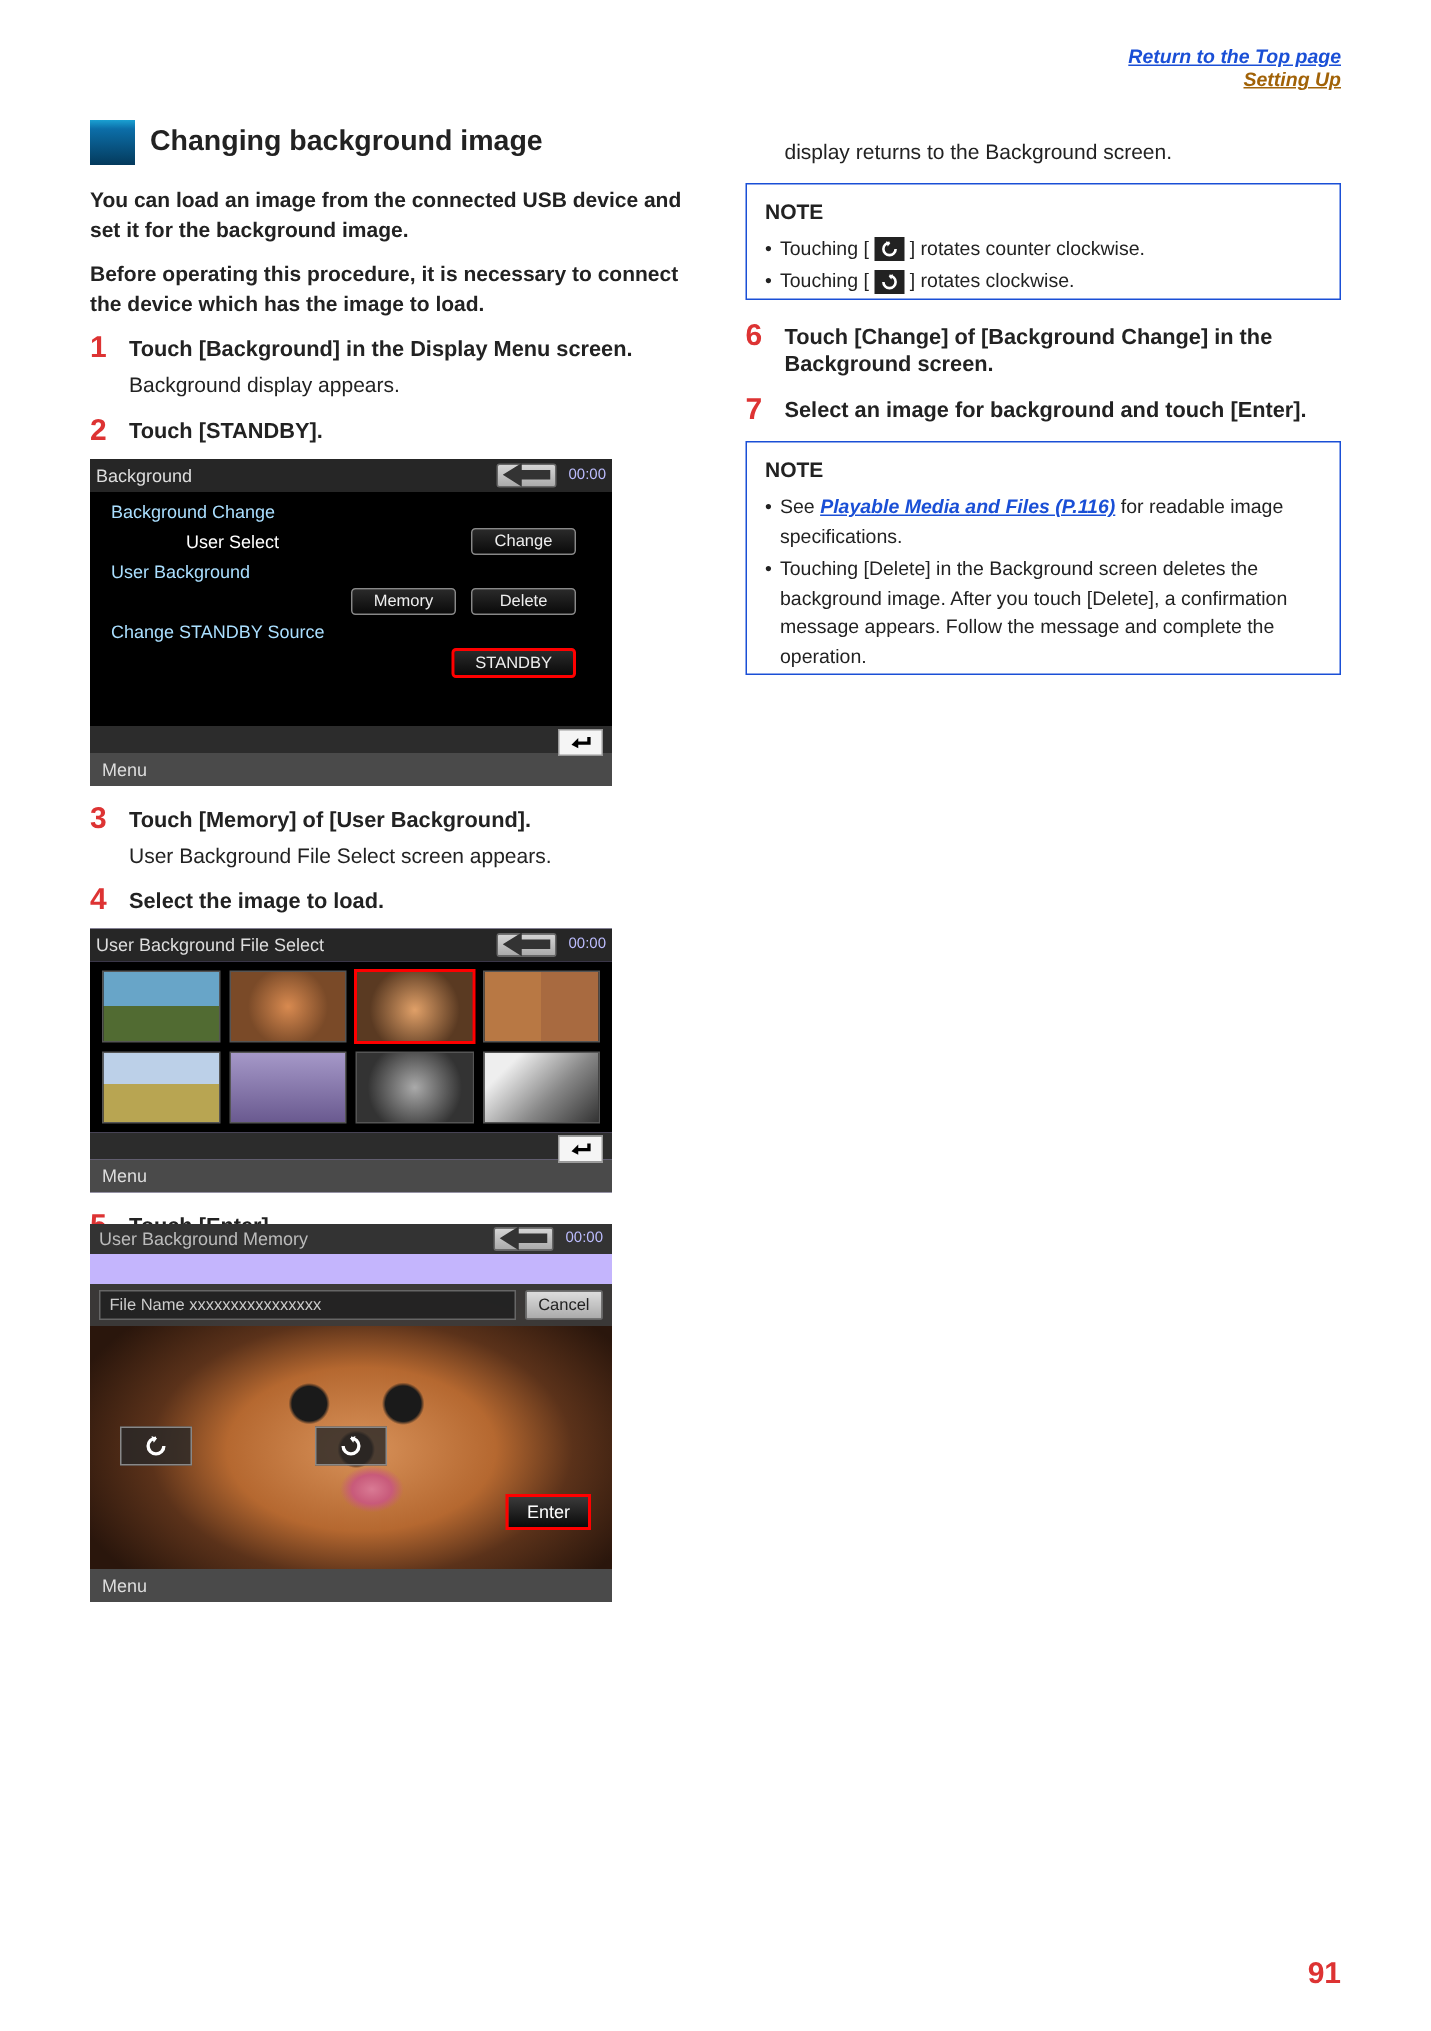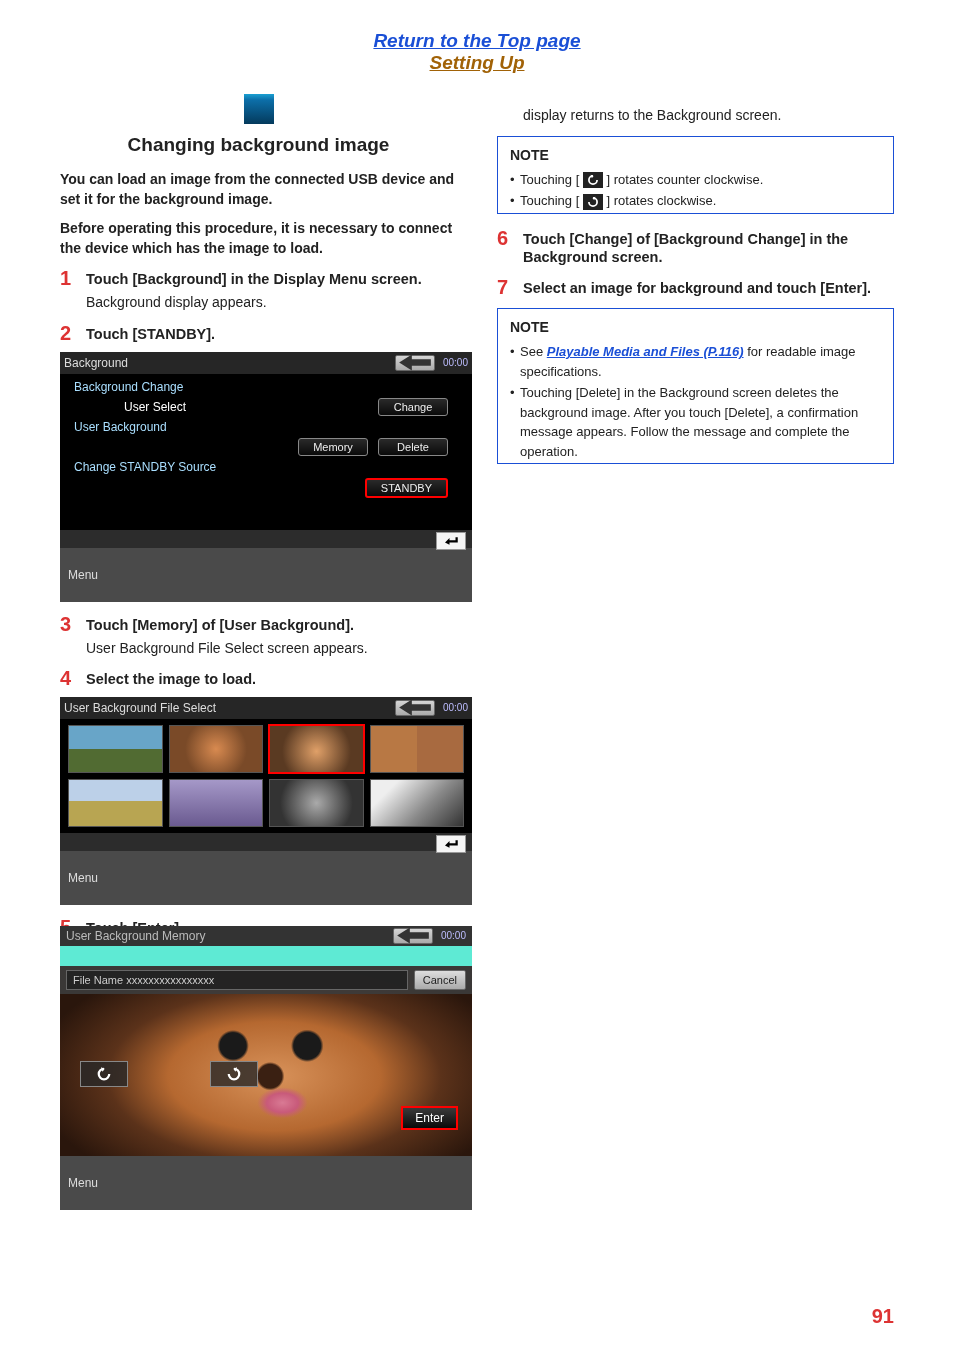--- a/index.html
+++ b/index.html
@@ -9,43 +9,42 @@
     height: 1354px;
     background: #fff;
     position: relative;
     color: #222;
     font-size: 14px;
   }
   .page {
     padding: 30px 60px 40px 60px;
   }
   .header-links {
-    text-align: center;
+    text-align: right;
     font-style: italic;
     font-weight: bold;
-    font-size: 19px;
+    font-size: 13px;
     margin-bottom: 20px;
   }
   .header-links a { text-decoration: underline; }
   .link-blue { color: #1a4fd6; }
   .link-red { color: #a16207; }
   .columns {
     display: flex;
     gap: 40px;
   }
   .col {
     flex: 1;
     min-width: 0;
   }
   .section-heading {
     display: flex;
     align-items: center;
     gap: 10px;
     margin-bottom: 14px;
-    flex-direction: column;
   }
   .section-heading .bar {
     width: 30px;
     height: 30px;
     background: linear-gradient(to bottom,#1aa0d2 0%,#0c6ea8 20%, #043a5c 100%);
   }
   .section-heading h2 {
     font-size: 19px;
     font-weight: bold;
   }
@@ -109,24 +108,24 @@
     width:20px;height:16px;
     background:#222;
     vertical-align:middle;
     position:relative;
   }
   .rotate-icon svg { width:14px;height:14px; }
 
   
   .device-screen {
     margin: 8px 0 12px 0;
-    background: #5eead4;
+    background: #c4b5fd;
     color: #fff;
     font-family: Arial, sans-serif;
-    width: 412px;
+    width: 348px;
   }
   .ds-titlebar {
     display:flex;
     align-items:center;
     background:#262626;
     height:22px;
     font-size:12px;
     padding:0 4px;
   }
   .ds-titlebar .title { flex:1; color:#ddd;}
@@ -152,21 +151,21 @@
     font-size:11px;
     padding:2px 14px;
     min-width:70px;
     text-align:center;
   }
   .ds-btn.highlight { border:2px solid #f00; }
   .ds-bottombar {
     background:#4a4a4a;
     color:#ddd;
     font-size:12px;
-    padding:20px 8px;
+    padding:4px 8px;
     display:flex;
     align-items:center;
   }
   .ds-return {
     margin-left:auto;
     width:30px;height:18px;
     background:#f5f5f5;
     border:1px solid #999;
     display:flex;align-items:center;justify-content:center;
     color:#000;font-weight:bold;

